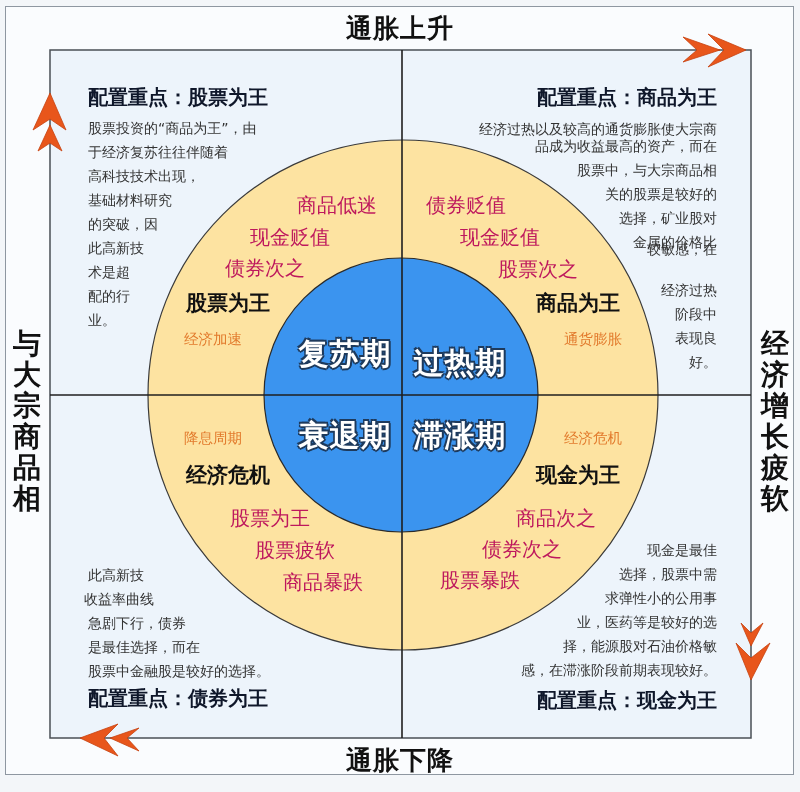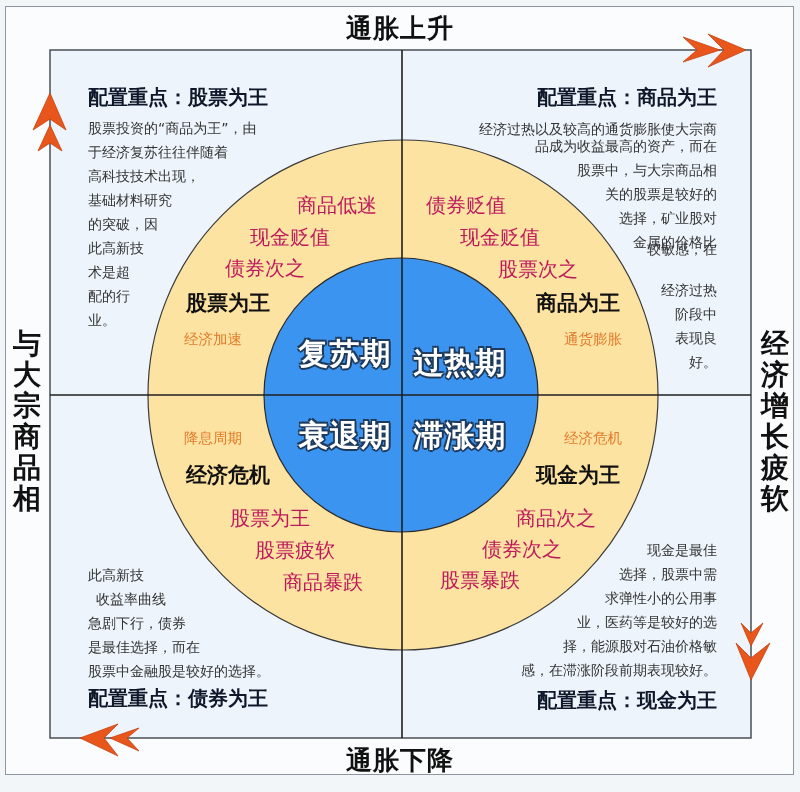--- a/index.html
+++ b/index.html
@@ -115,21 +115,21 @@
 
 <div>
   <div class="abs c phase" style="left:345px; top:436px;">衰退期</div>
   <div class="abs c driver" style="left:213px; top:438px;">降息周期</div>
   <div class="abs c king" style="left:228px; top:475px;">经济危机</div>
   <div class="abs c ring-item" style="left:270px; top:518px;">股票为王</div>
   <div class="abs c ring-item" style="left:295px; top:550px;">股票疲软</div>
   <div class="abs c ring-item" style="left:323px; top:582px;">商品暴跌</div>
 
   <div class="abs para" style="left:88px; top:563px;">此高新技</div>
-  <div class="abs para" style="left:96px; top:587px;">收益率曲线</div>
+  <div class="abs para" style="left:84px; top:587px;">收益率曲线</div>
   <div class="abs para" style="left:88px; top:611px;">急剧下行，债券</div>
   <div class="abs para" style="left:88px; top:635px;">是最佳选择，而在</div>
   <div class="abs para" style="left:88px; top:659px;">股票中金融股是较好的选择。</div>
   <div class="abs heading" style="left:88px; top:685px;">配置重点：债券为王</div>
 </div>
 
 <div>
   <div class="abs c phase" style="left:460px; top:436px;">滞涨期</div>
   <div class="abs c driver" style="left:593px; top:438px;">经济危机</div>
   <div class="abs c king" style="left:578px; top:475px;">现金为王</div>

